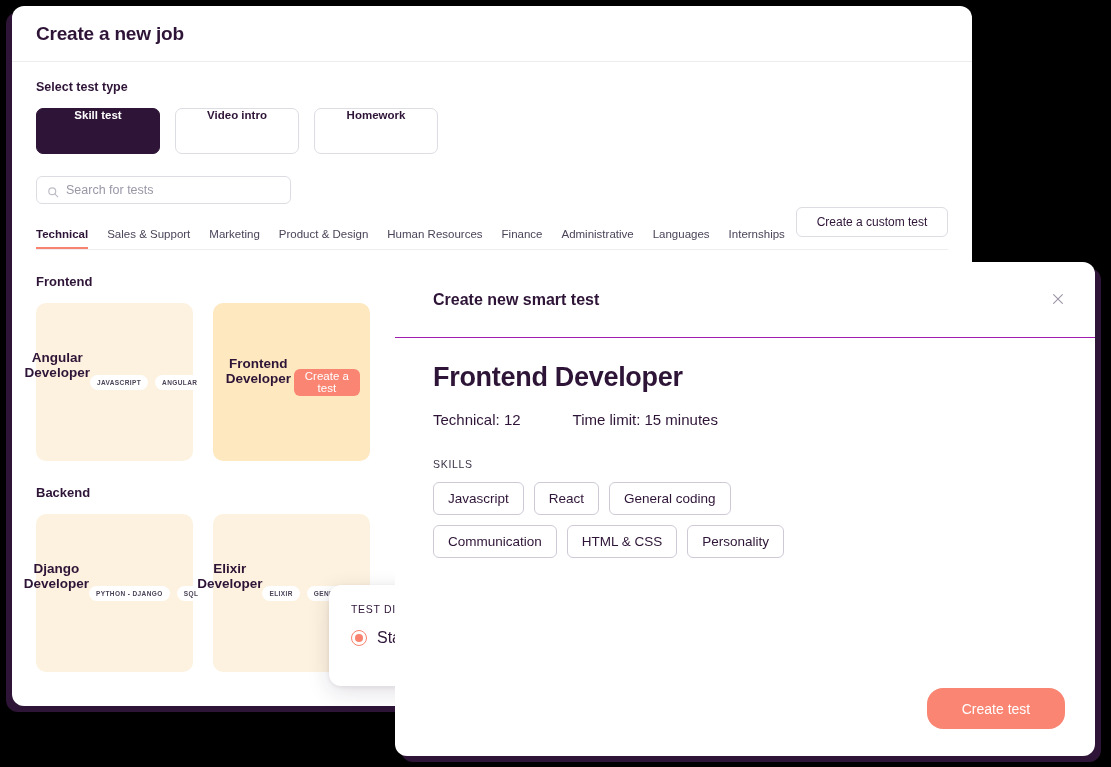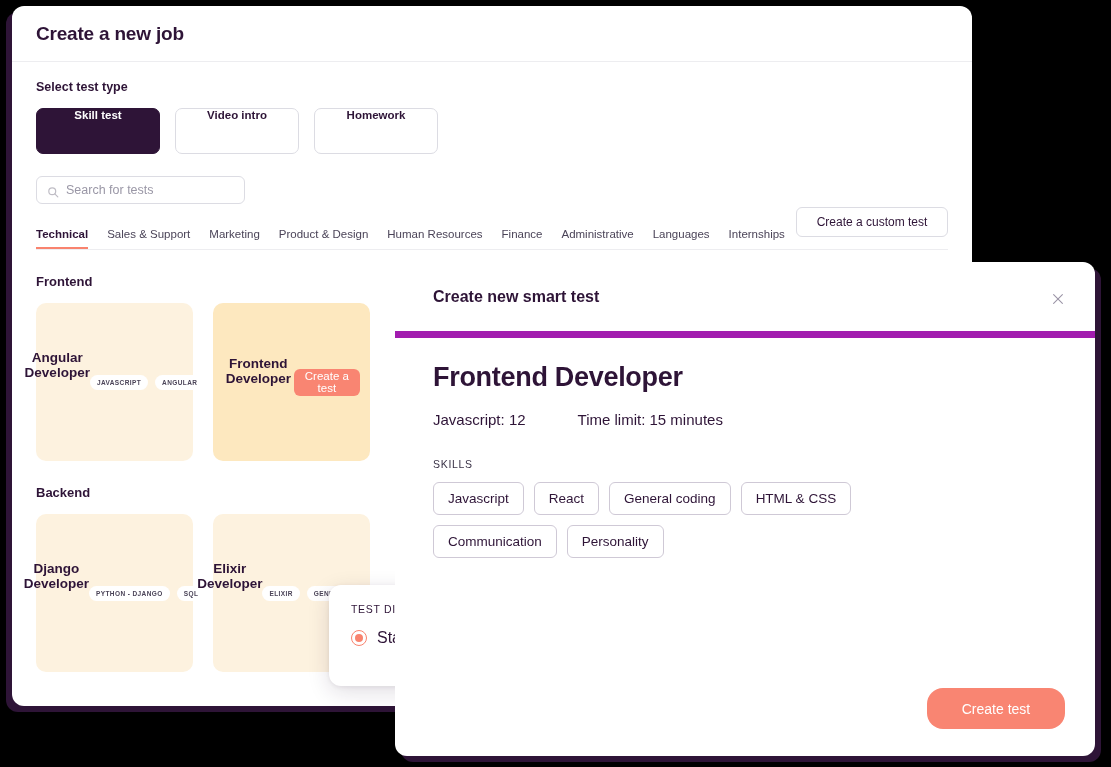--- a/index.html
+++ b/index.html
@@ -50,21 +50,21 @@
     border: 1px solid #dcdce3;
     background: #fff;
     cursor: pointer;
   }
   .type-btn.active {
     background: #2e1437; color: #ffffff; border-color: #2e1437;
   }
 
   
   .search-box {
-    width: 209px; height: 28px;
+    width: 255px; height: 28px;
     border: 1px solid #dcdce3; border-radius: 6px;
     display: flex; align-items: center; gap: 7px;
     padding: 0 10px;
     margin-bottom: 22px;
   }
   .search-icon { width: 12px; height: 12px; flex: 0 0 auto; opacity: .55; }
   .search-placeholder { font-size: 12.5px; color: #9a97a6; }
 
   
   .tabs-row {
@@ -142,21 +142,21 @@
   .modal {
     position: absolute;
     left: 395px; top: 262px;
     width: 700px; height: 494px;
     background: #ffffff;
     border-radius: 12px;
     box-shadow: 6px 6px 0 0 #2e1437;
   }
   .modal-header {
     height: 76px;
-    border-bottom: 7px solid #a21caf;
+    border-bottom: 1px solid #a21caf;
     display: flex; align-items: center;
     padding: 0 38px;
     position: relative;
   }
   .modal-title { font-size: 16px; font-weight: bold; color: #2e1437; }
   .modal-close {
     position: absolute; right: 28px; top: 28px;
     width: 18px; height: 18px; cursor: pointer;
     color: #9a94a6;
     display: flex; align-items: center; justify-content: center;
@@ -342,36 +342,36 @@
           <line x1="13" y1="3" x2="3" y2="13"></line>
         </svg>
       </div>
     </div>
 
     <div class="modal-body">
       <div class="job-title">Frontend Developer</div>
 
       <div class="meta-row">
         <div class="meta">
-          <span>Javascript:</span>
+          <span>Technical:</span>
           <b>12</b>
         </div>
         <div class="meta">
           <span>Time limit:</span>
           <b>15 minutes</b>
         </div>
       </div>
 
       <div class="skills-label">SKILLS</div>
       <div class="skill-row">
         <span class="skill-chip">Javascript</span>
         <span class="skill-chip">React</span>
         <span class="skill-chip">General coding</span>
+        <span class="skill-chip">Communication</span>
         <span class="skill-chip">HTML &amp; CSS</span>
-        <span class="skill-chip">Communication</span>
         <span class="skill-chip">Personality</span>
       </div>
     </div>
 
     <div class="modal-footer">
       <button class="create-test-btn">Create test</button>
     </div>
 
   </div>
 

